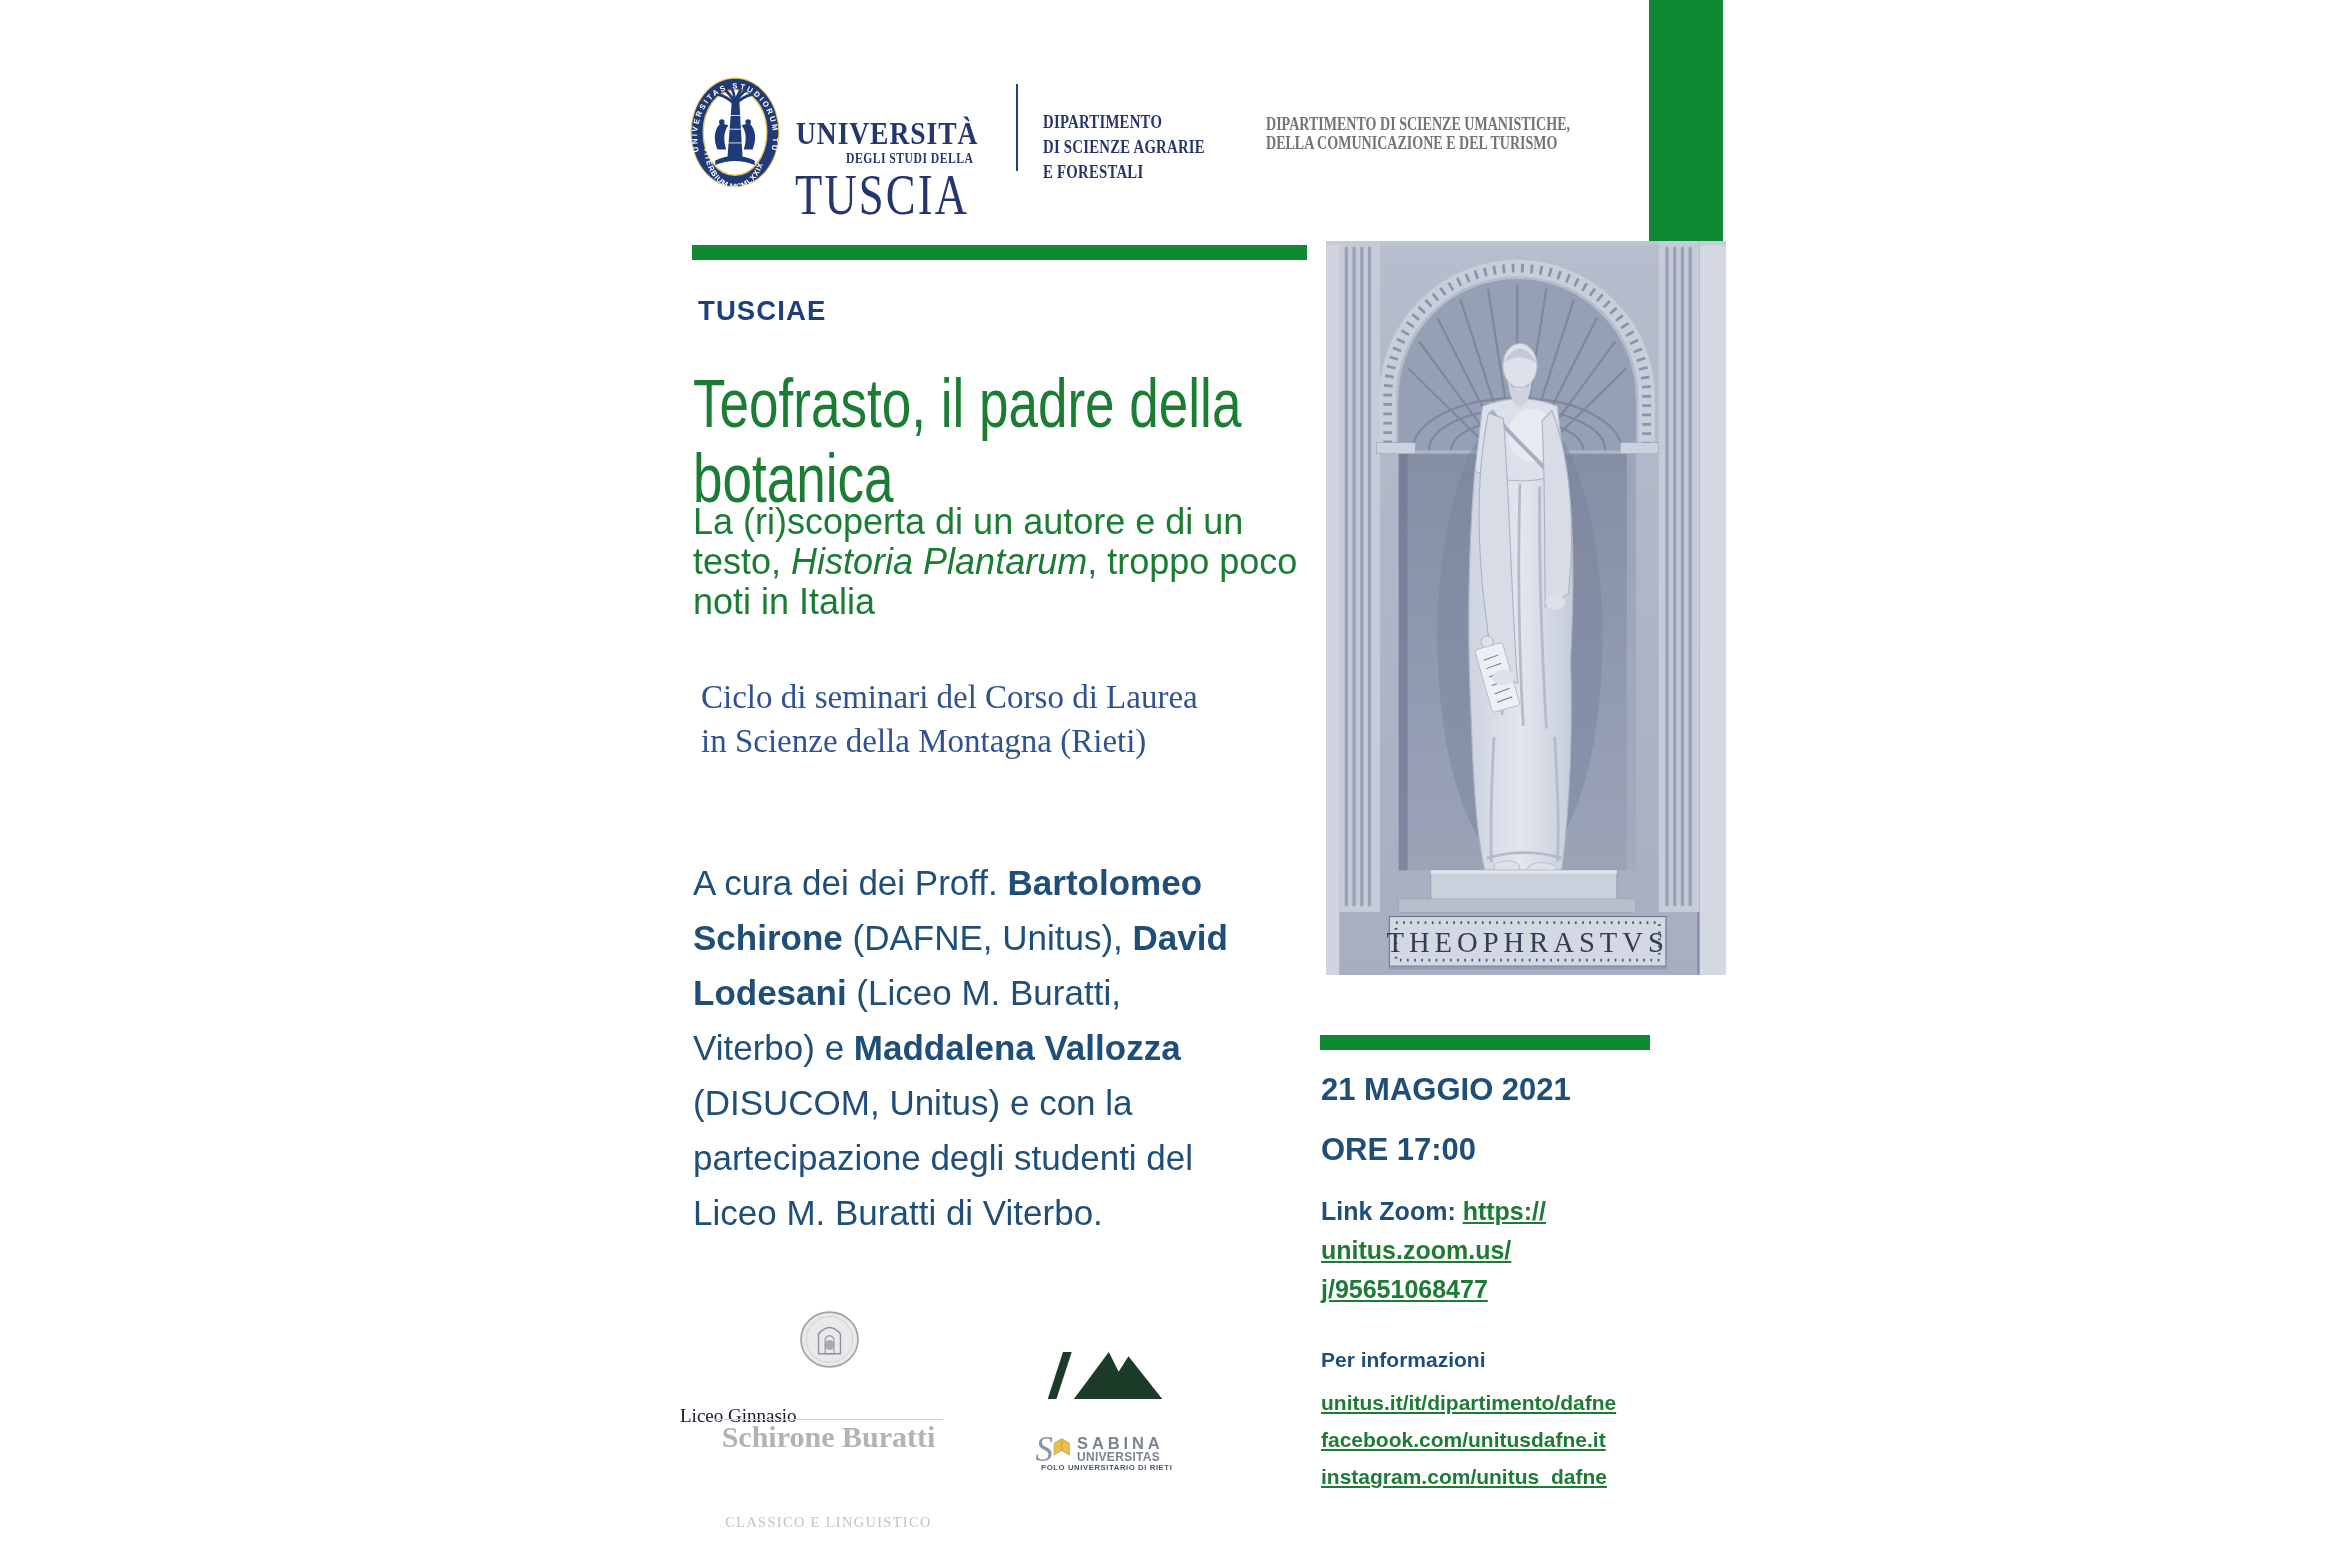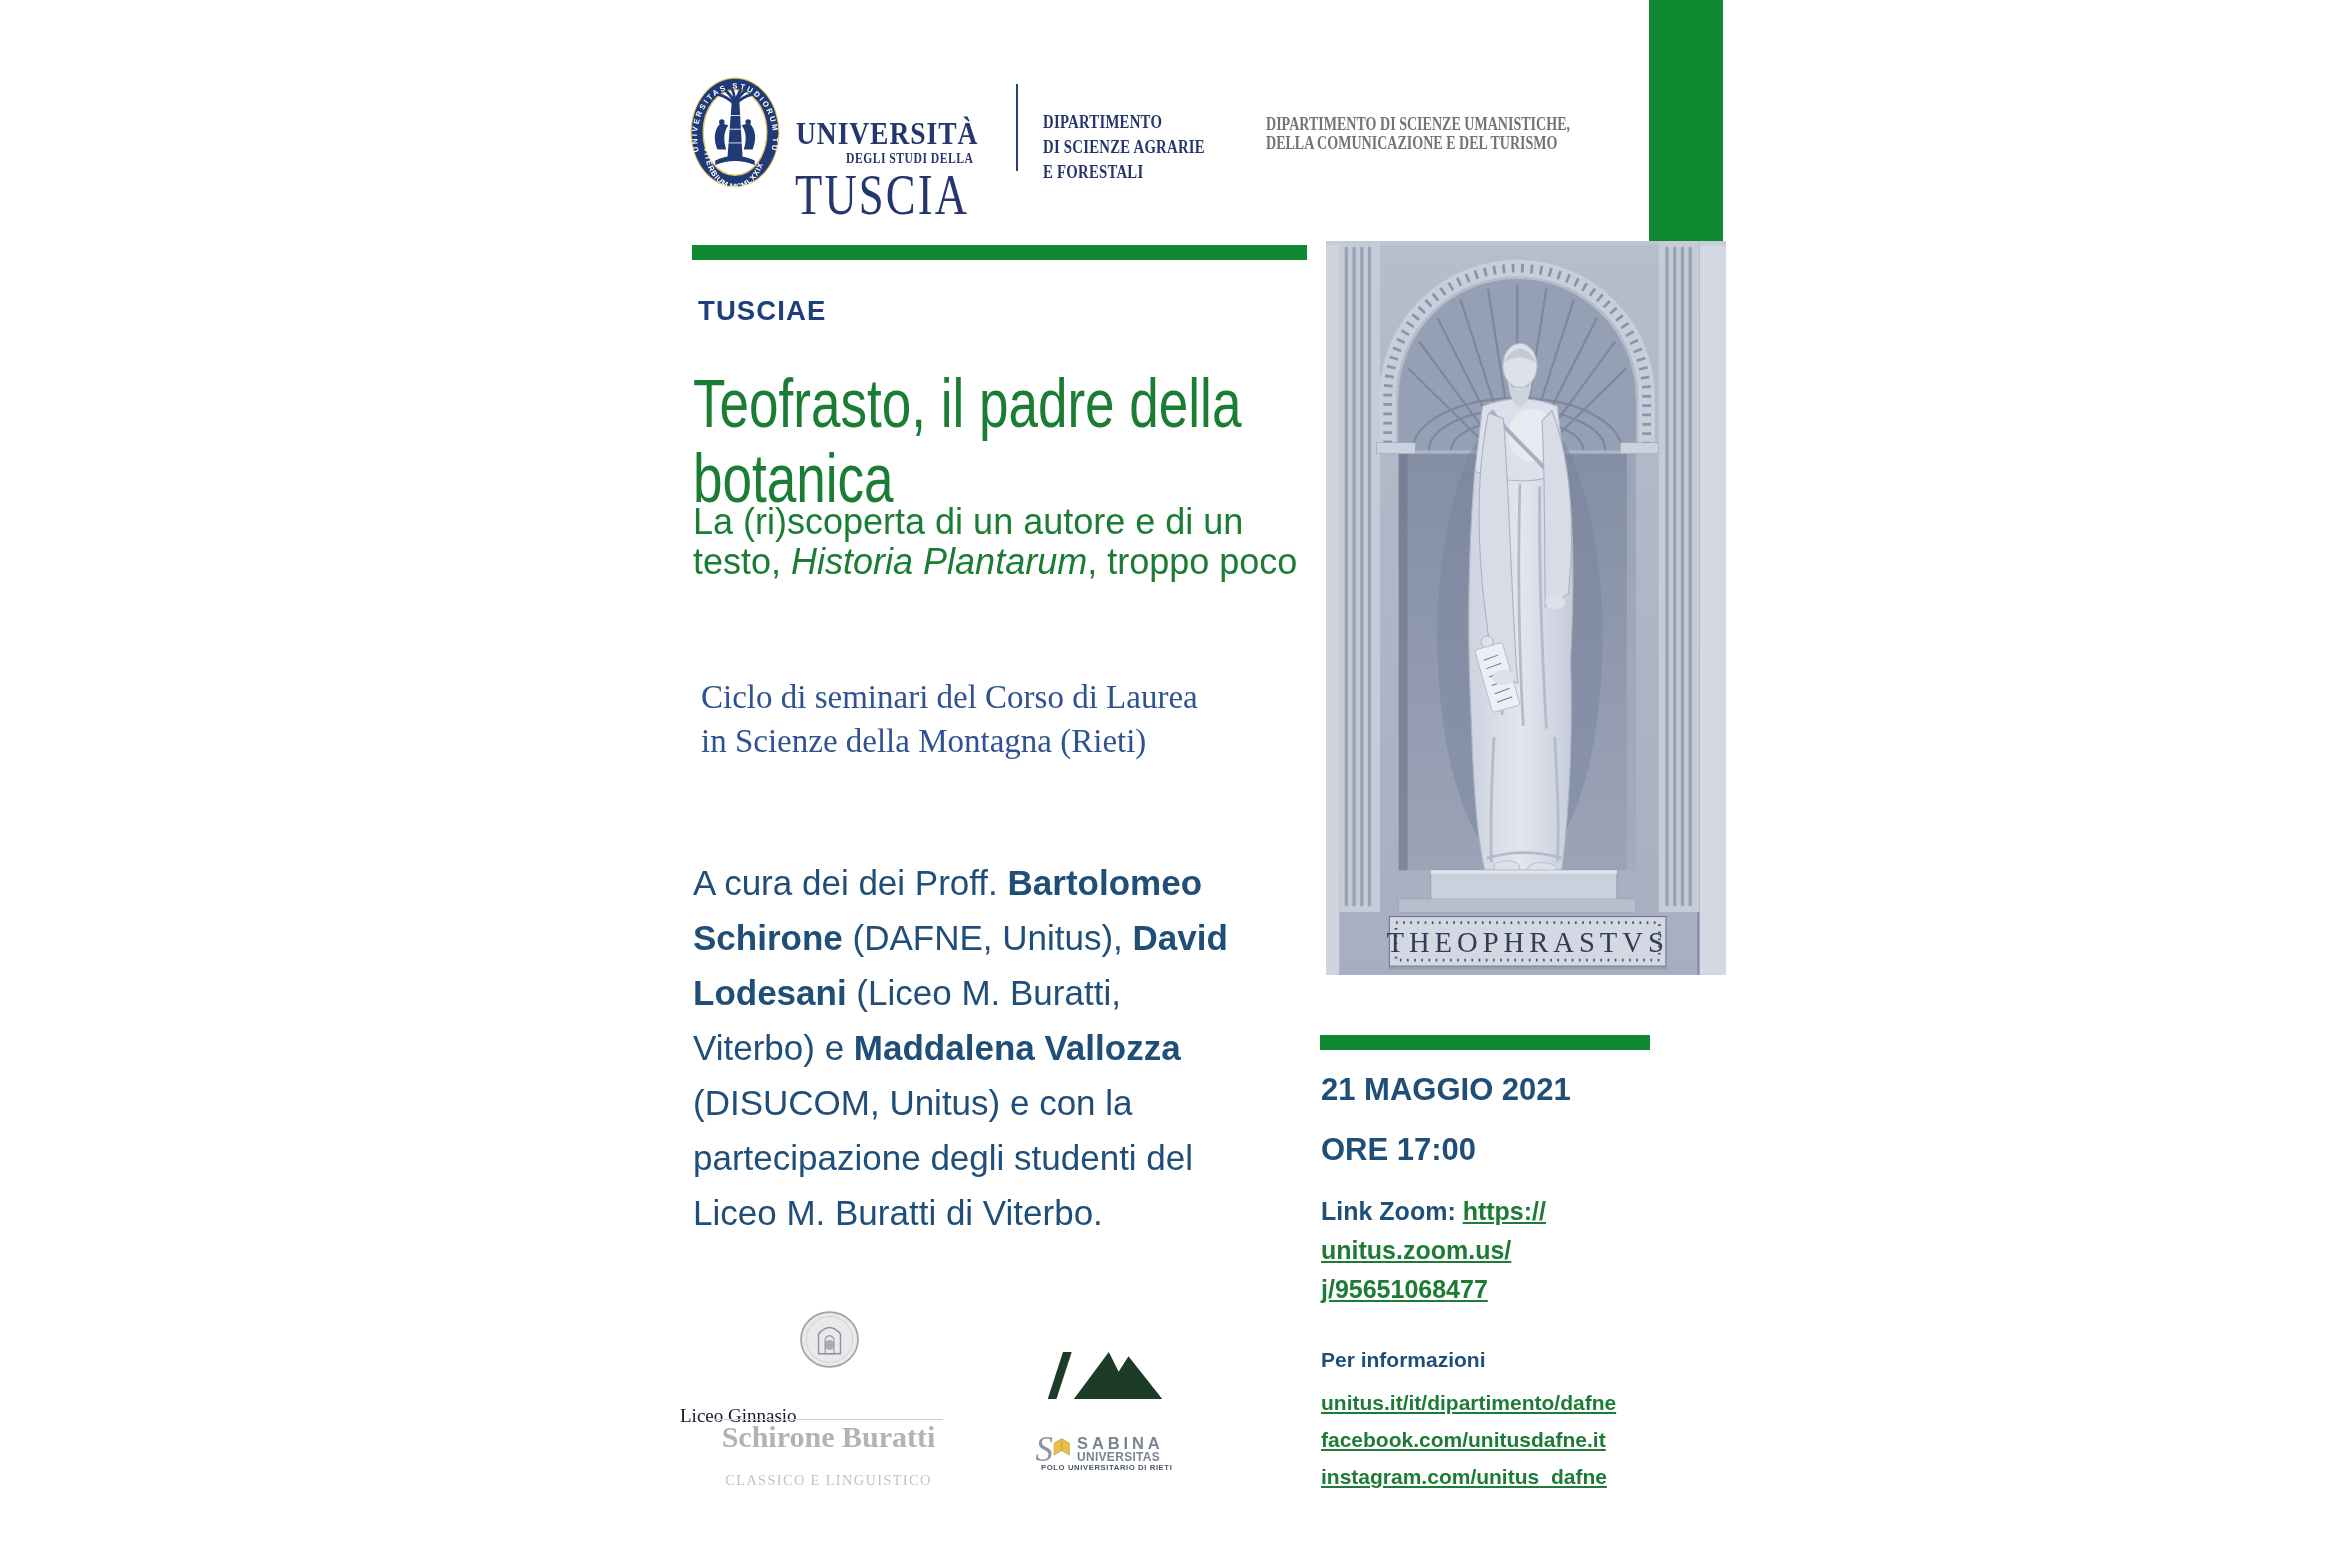--- a/index.html
+++ b/index.html
@@ -102,20 +102,21 @@
   <div class="abs title" style="left:693px;top:366px">
     <span>Teofrasto, il padre della</span><br>
     <span>botanica</span>
   </div>
 
   <div class="abs subtitle" style="left:693px;top:502px">
     <div><span>La (ri)scoperta di un autore e di un</span></div>
     <div>
       <span>testo, </span><i>Historia Plantarum</i><span>, troppo poco</span>
     </div>
+    <div><span>noti in Italia</span></div>
   </div>
 
   <div class="abs series" style="left:701px;top:675px">
     <div>Ciclo di seminari del Corso di Laurea</div>
     <div>in Scienze della Montagna (Rieti)</div>
   </div>
 
   <div class="abs curators" style="left:693px;top:855px">
     <div>
       <span>A cura dei dei Proff. </span><span class="b">Bartolomeo</span>
@@ -282,21 +283,21 @@
   <svg class="abs" style="left:799px;top:1311px" width="61" height="57" viewBox="0 0 110 104">
     <ellipse cx="55" cy="52" rx="52" ry="50" fill="#e9e9eb" stroke="#a2a2a6" stroke-width="3"></ellipse>
     <circle cx="55" cy="52" r="42" fill="none" stroke="#a0a0a8" stroke-width="1.5" stroke-dasharray="2 3"></circle>
     <path d="M35,78 L35,42 Q55,18 75,42 L75,78 Z" fill="none" stroke="#90909a" stroke-width="2.5"></path>
     <path d="M47,78 L47,50 Q55,40 63,50 L63,78 Z" fill="none" stroke="#90909a" stroke-width="2"></path>
     <circle cx="55" cy="62" r="9" fill="#9a9aa2" opacity=".8"></circle>
   </svg>
   <div class="abs serif" style="left:680px;top:1373px;width:229px;text-align:left;font-size:19px;color:#0f172a">Liceo Ginnasio</div>
   <div class="abs serif" style="left:714px;top:1388px;width:229px;text-align:center;font-size:30px;font-weight:600;color:#b3b3b7">Schirone Buratti</div>
   <div class="abs" style="left:714px;top:1419px;width:229px;height:1.1px;background:#cfcfd2"></div>
-  <div class="abs serif" style="left:714px;top:1440px;width:229px;text-align:center;font-size:14.3px;letter-spacing:1.4px;color:#c2c2c5">CLASSICO E LINGUISTICO</div>
+  <div class="abs serif" style="left:714px;top:1482px;width:229px;text-align:center;font-size:14.3px;letter-spacing:1.4px;color:#c2c2c5">CLASSICO E LINGUISTICO</div>
 
   <svg class="abs" style="left:1047px;top:1352px" width="116" height="48" viewBox="0 0 210 88">
     <polygon points="0,86 28,0 44,0 16,86" fill="#1d3c28"></polygon>
     <polygon points="48,86 112,0 130,36 148,8 210,86" fill="#1d3c28"></polygon>
   </svg>
   <svg class="abs" style="left:1033px;top:1430px" width="40" height="36" viewBox="0 0 72 66">
     <text x="4" y="56" font-size="64" fill="#8a94a2" style="font-family:'Liberation Serif',serif;font-style:italic">S</text>
     <polygon points="38,24 52,16 52,38 38,46" fill="#e7c14b" stroke="#b39130"></polygon>
     <polygon points="52,16 66,24 66,46 52,38" fill="#e7c14b" stroke="#b39130"></polygon>
   </svg>

